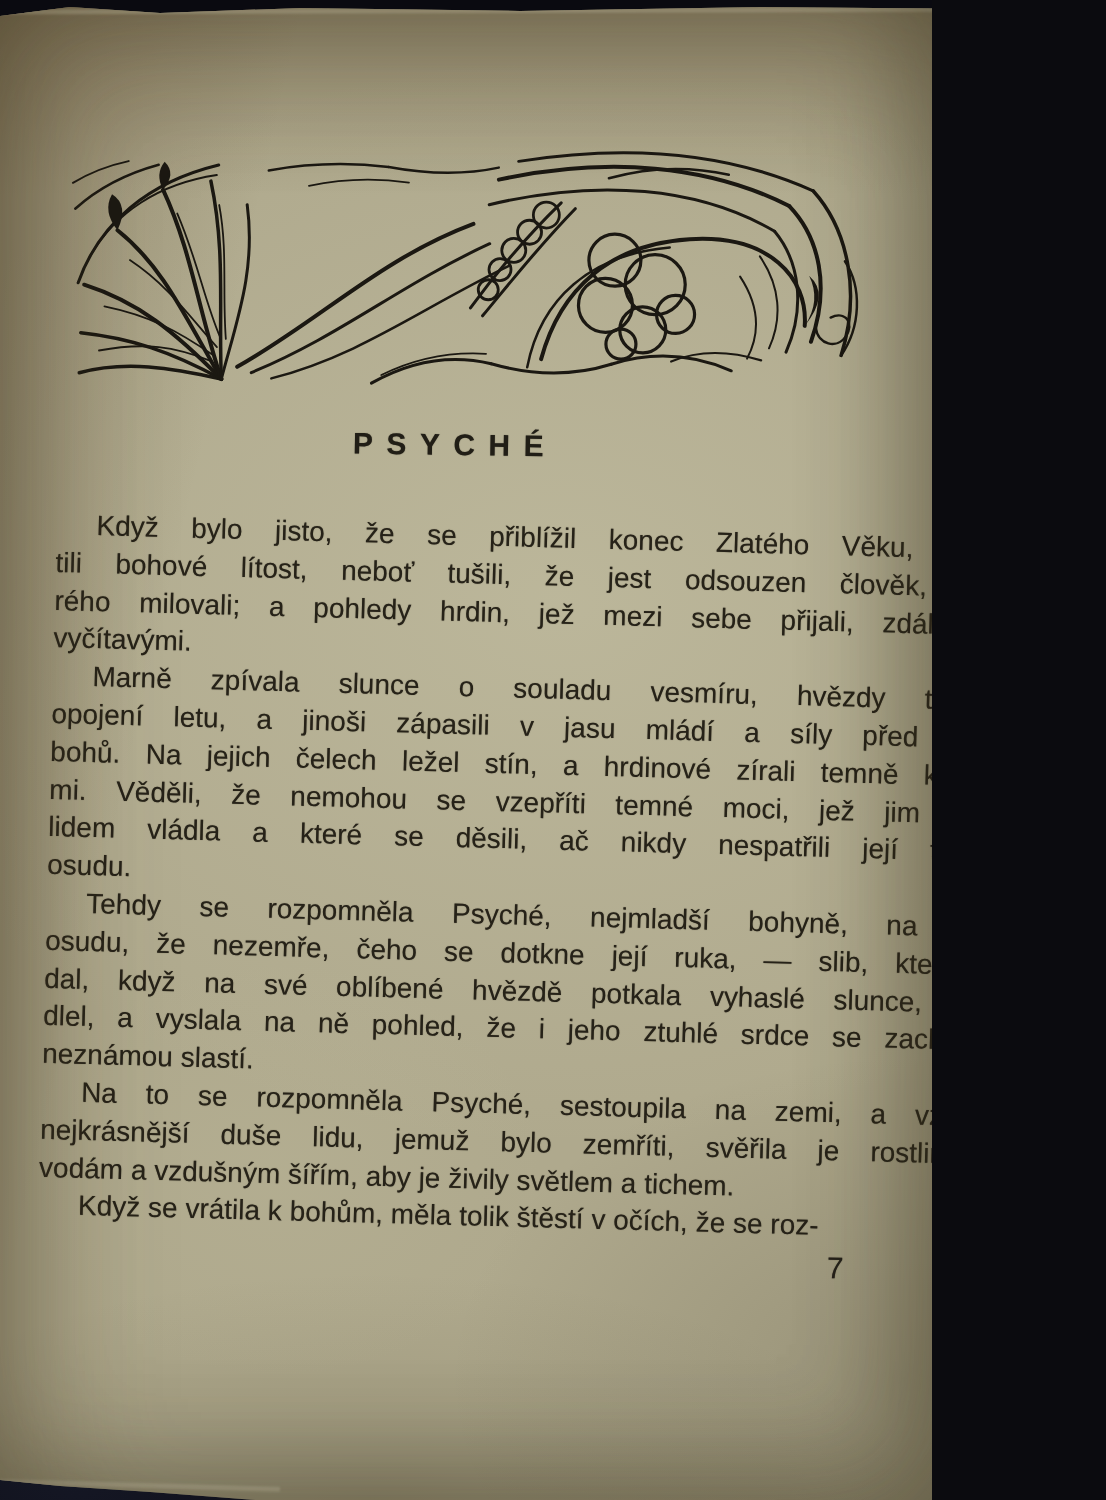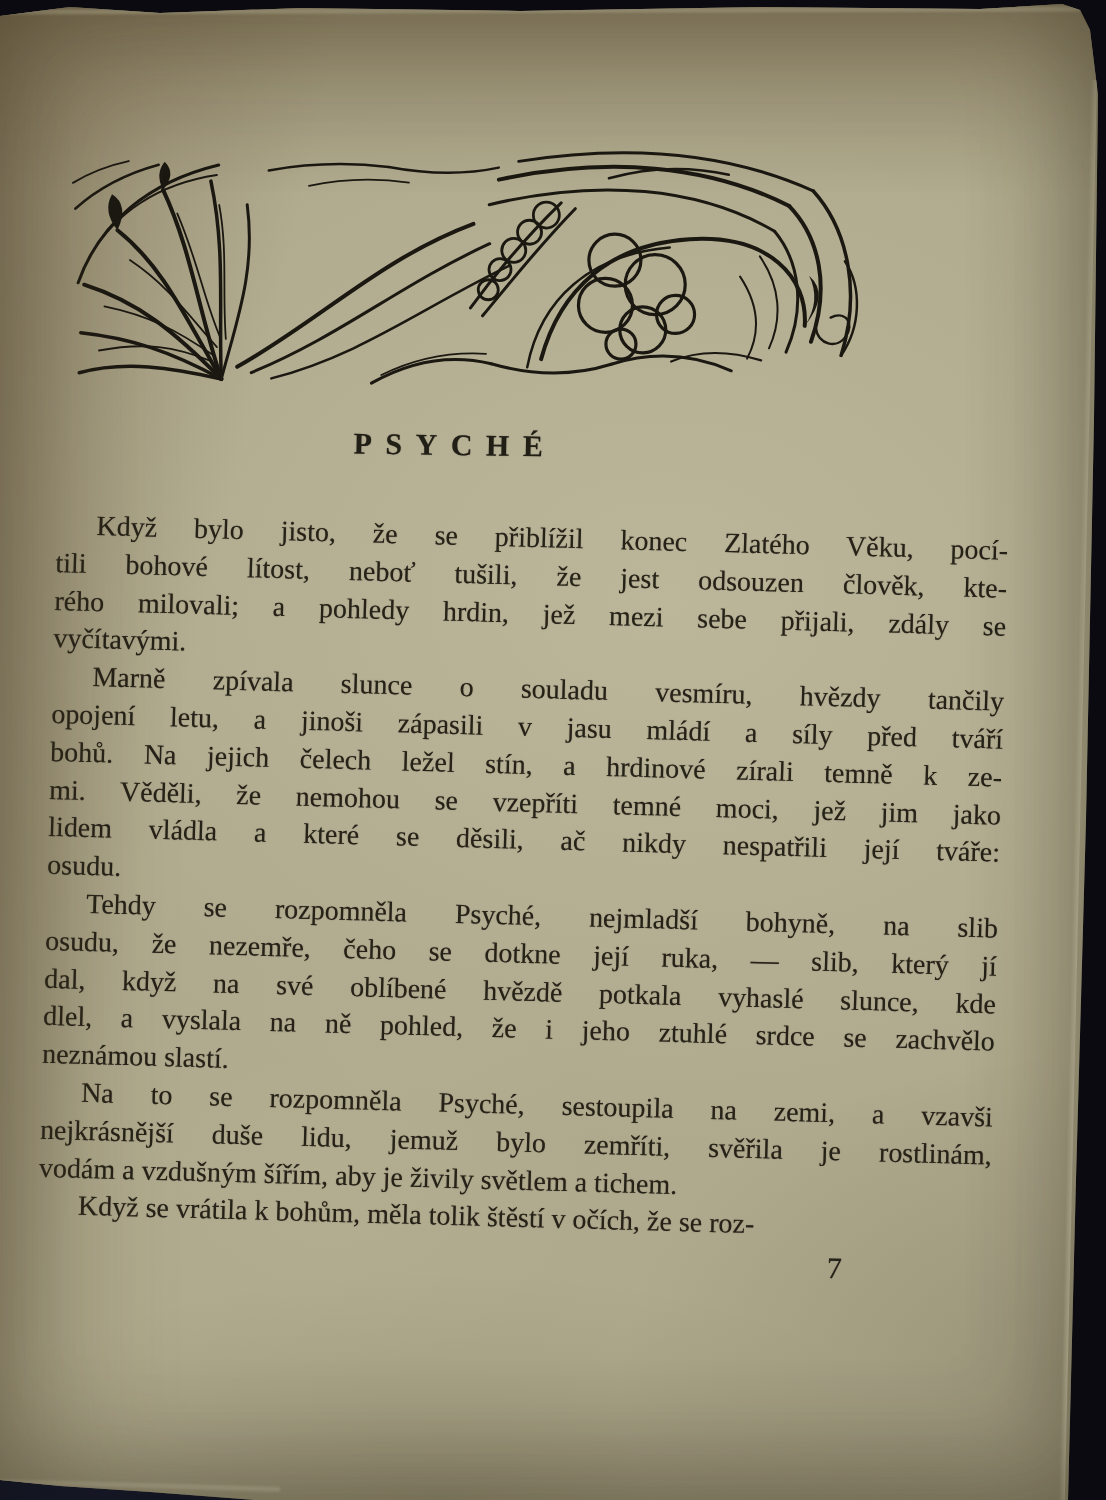--- a/index.html
+++ b/index.html
@@ -1,21 +1,21 @@
 <!DOCTYPE html>
 <html><head>
 <meta charset="utf-8">
 <style>
   html,body { margin:0; padding:0; background:#0b0b0f; }
   .scene {
-    position:relative; width:1106px; height:1500px; overflow:hidden;
+    position:relative; width:932px; height:1500px; overflow:hidden;
     background:
       radial-gradient(600px 400px at 8% 98%, rgba(30,34,54,0.55), transparent 70%),
       #0a0a10;
-    font-family:Liberation Serif, serif;
+    font-family:Liberation Sans, sans-serif;
   }
   .page {
     position:absolute; inset:0;
     background-color:#afa98d;
     background-image:
       linear-gradient(103deg, rgba(88,70,44,0.32) 0%, rgba(88,70,44,0) 24%),
       linear-gradient(180deg, rgba(96,80,52,0.30) 0%, rgba(96,80,52,0) 13%),
       radial-gradient(1000px 760px at 60% 40%, rgba(214,211,182,0.32), rgba(214,211,182,0) 72%),
       radial-gradient(380px 300px at 30% 78%, rgba(196,192,160,0.18), transparent 70%),
       radial-gradient(700px 500px at 97% 92%, rgba(64,58,38,0.20), transparent 65%),

